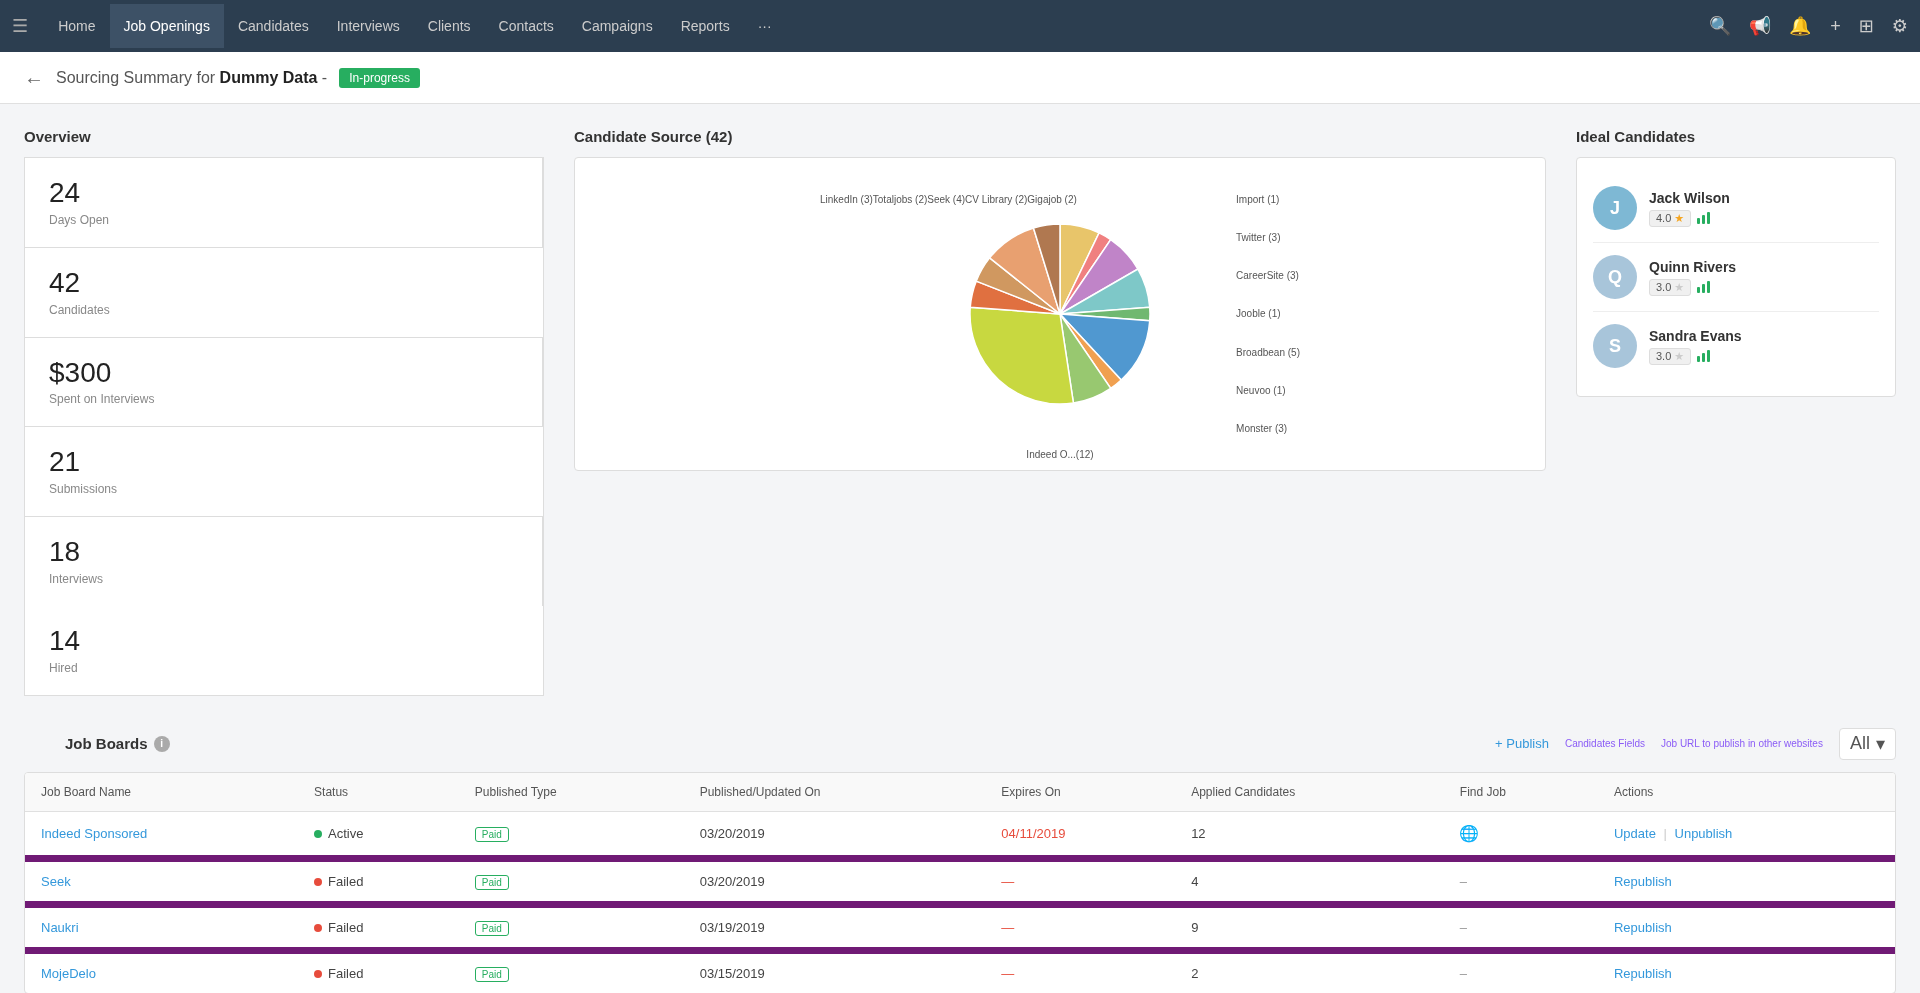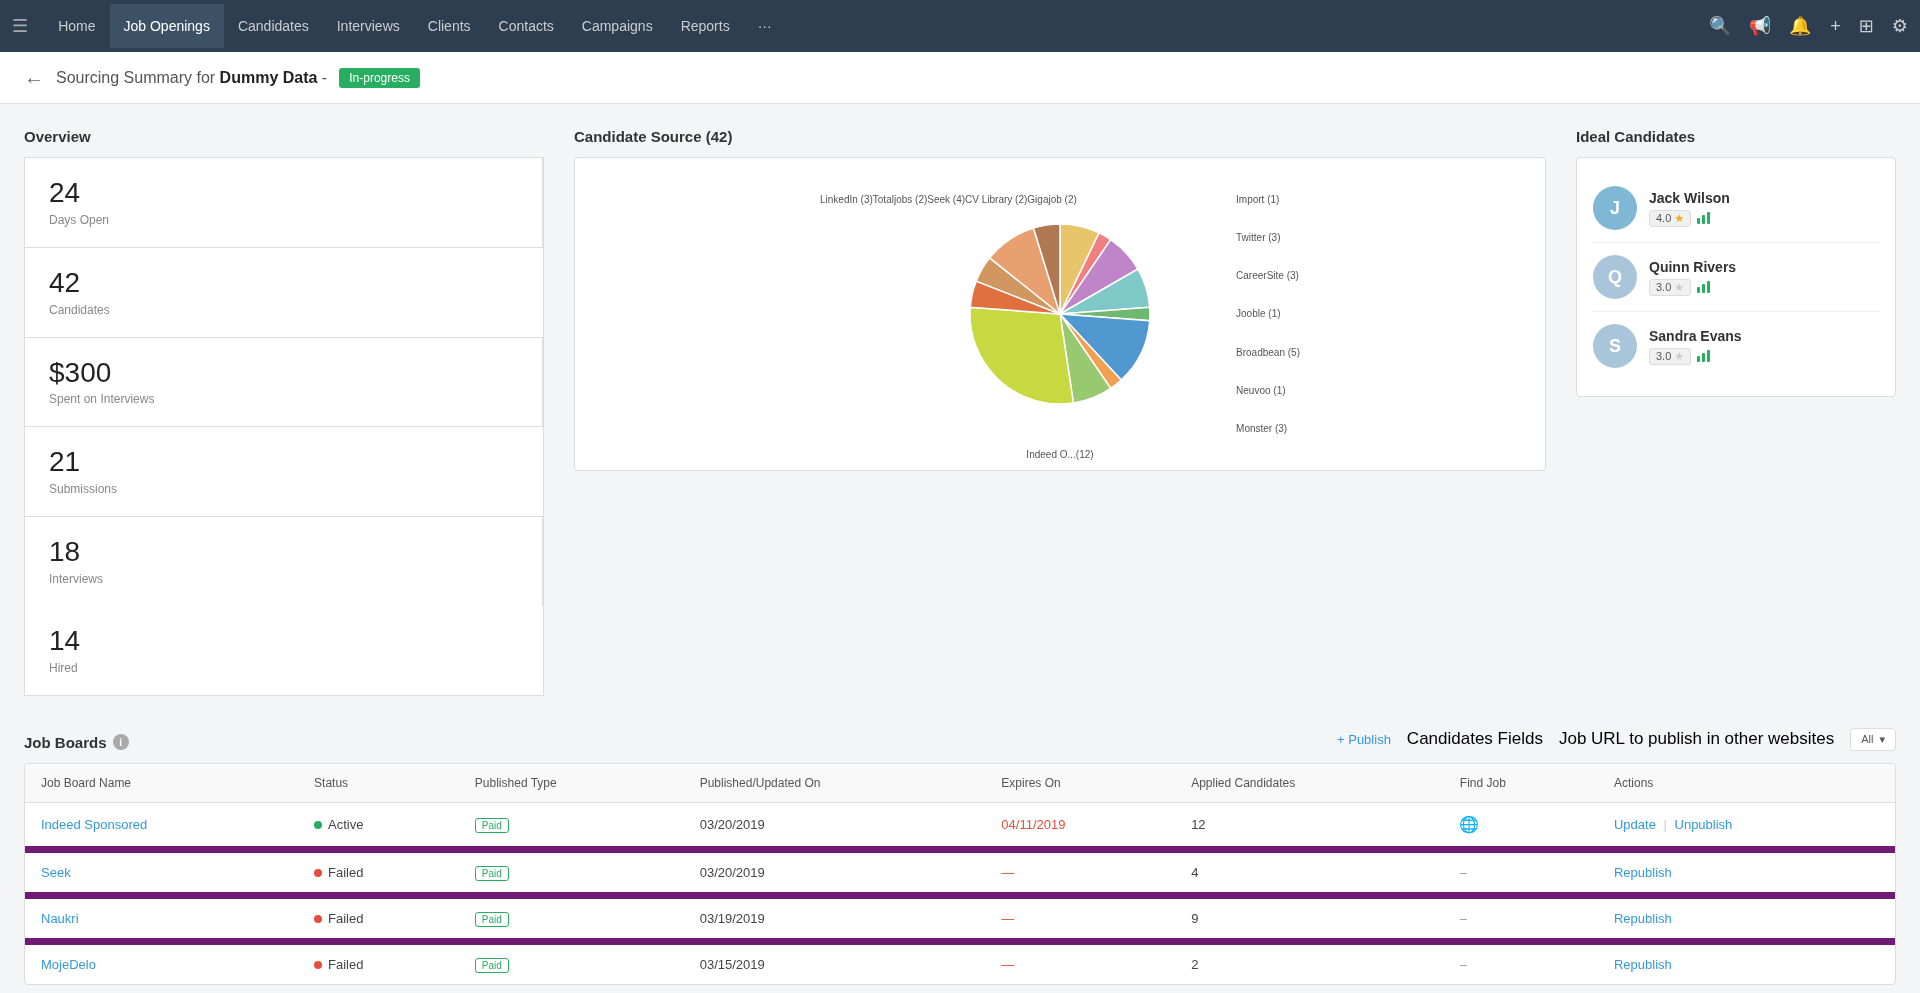--- a/index.html
+++ b/index.html
@@ -54,27 +54,27 @@
     .rating-badge { background: #f0f0f0; border: 1px solid #ddd; border-radius: 3px; padding: 1px 6px; font-size: 11px; color: #555; display: flex; align-items: center; gap: 3px; }
     .star-gold { color: #f5a623; }
     .star-gray { color: #ccc; }
     .signal-bars { display: flex; align-items: flex-end; gap: 2px; }
     .bar { background: #27ae60; border-radius: 1px; }
     .bar1 { width: 3px; height: 6px; }
     .bar2 { width: 3px; height: 9px; }
     .bar3 { width: 3px; height: 12px; }
 
     
-    .job-boards-header { display: flex; align-items: flex-end; margin-bottom: 12px; }
+    .job-boards-header { display: flex; align-items: center; margin-bottom: 12px; margin-left: 41px; }
     .job-boards-title { font-size: 15px; font-weight: 600; color: #333; display: flex; align-items: center; gap: 6px; }
     .info-icon { width: 16px; height: 16px; border-radius: 50%; background: #aaa; color: #fff; font-size: 10px; display: inline-flex; align-items: center; justify-content: center; cursor: pointer; }
     .job-boards-actions { margin-left: auto; display: flex; align-items: center; gap: 16px; }
-    .action-link { color: #000000; font-size: 17px; cursor: pointer; text-decoration: none; }
+    .action-link { color: #8b5cf6; font-size: 10px; cursor: pointer; text-decoration: none; }
     .publish-btn { color: #3498db; font-size: 13px; cursor: pointer; display: flex; align-items: center; gap: 4px; }
-    .all-dropdown { border: 1px solid #ddd; border-radius: 4px; padding: 4px 10px; font-size: 11px; color: #555; cursor: pointer; display: flex; align-items: center; gap: 6px; background: #fff; }
+    .all-dropdown { border: 1px solid #ddd; border-radius: 4px; padding: 4px 10px; font-size: 18px; color: #555; cursor: pointer; display: flex; align-items: center; gap: 6px; background: #fff; }
 
     
     .table-wrapper { background: #fff; border: 1px solid #ddd; border-radius: 4px; overflow: hidden; }
     table { width: 100%; border-collapse: collapse; font-size: 13px; }
     thead tr { background: #f9f9f9; border-bottom: 1px solid #e0e0e0; }
     th { padding: 12px 16px; text-align: left; font-weight: 500; color: #555; font-size: 12px; }
     td { padding: 12px 16px; border-bottom: 7px solid #701a75; color: #444; }
     tr:last-child td { border-bottom: none; }
     .td-link { color: #3498db; cursor: pointer; text-decoration: none; }
     .status-dot { display: inline-block; width: 8px; height: 8px; border-radius: 50%; margin-right: 6px; }

